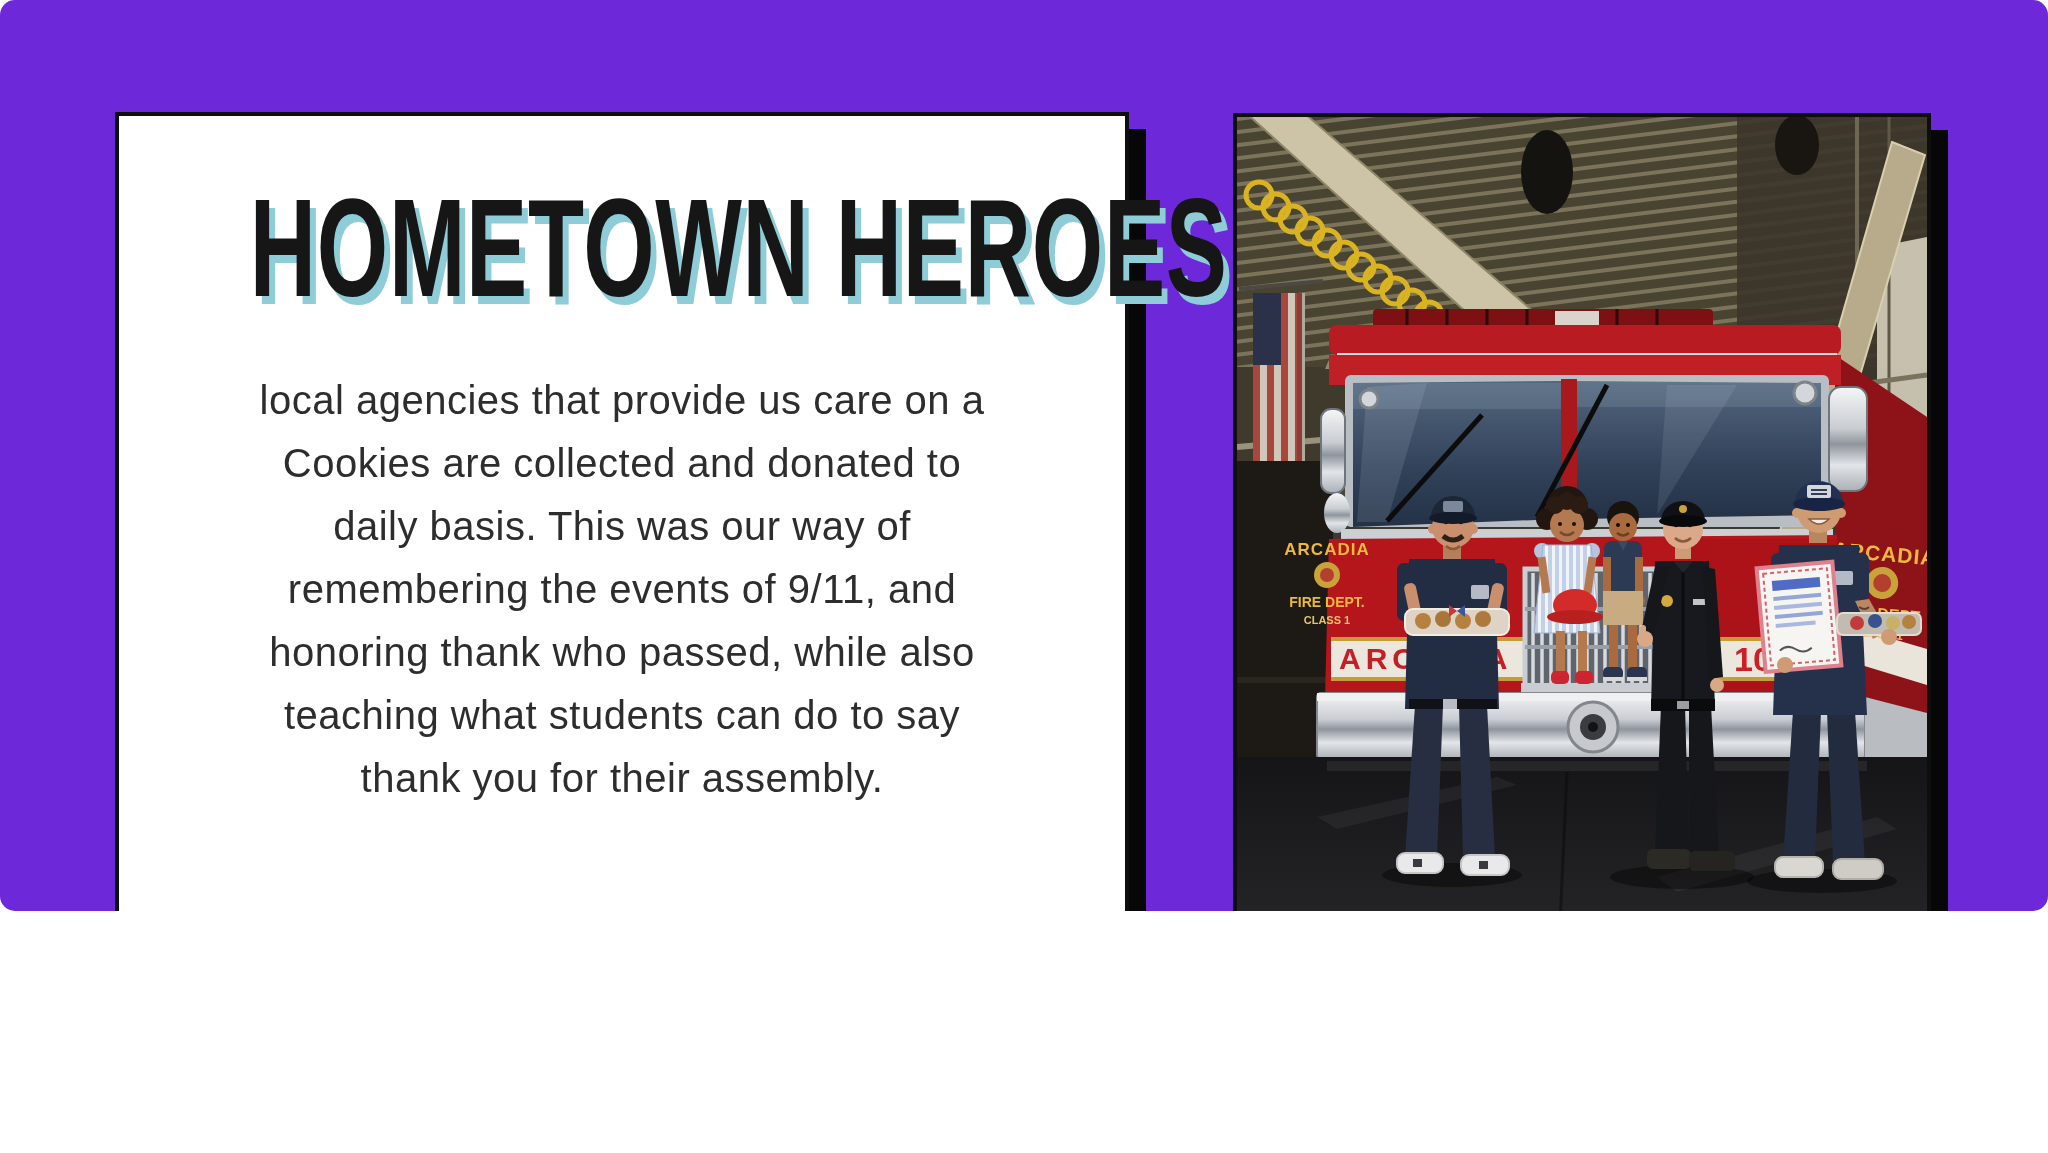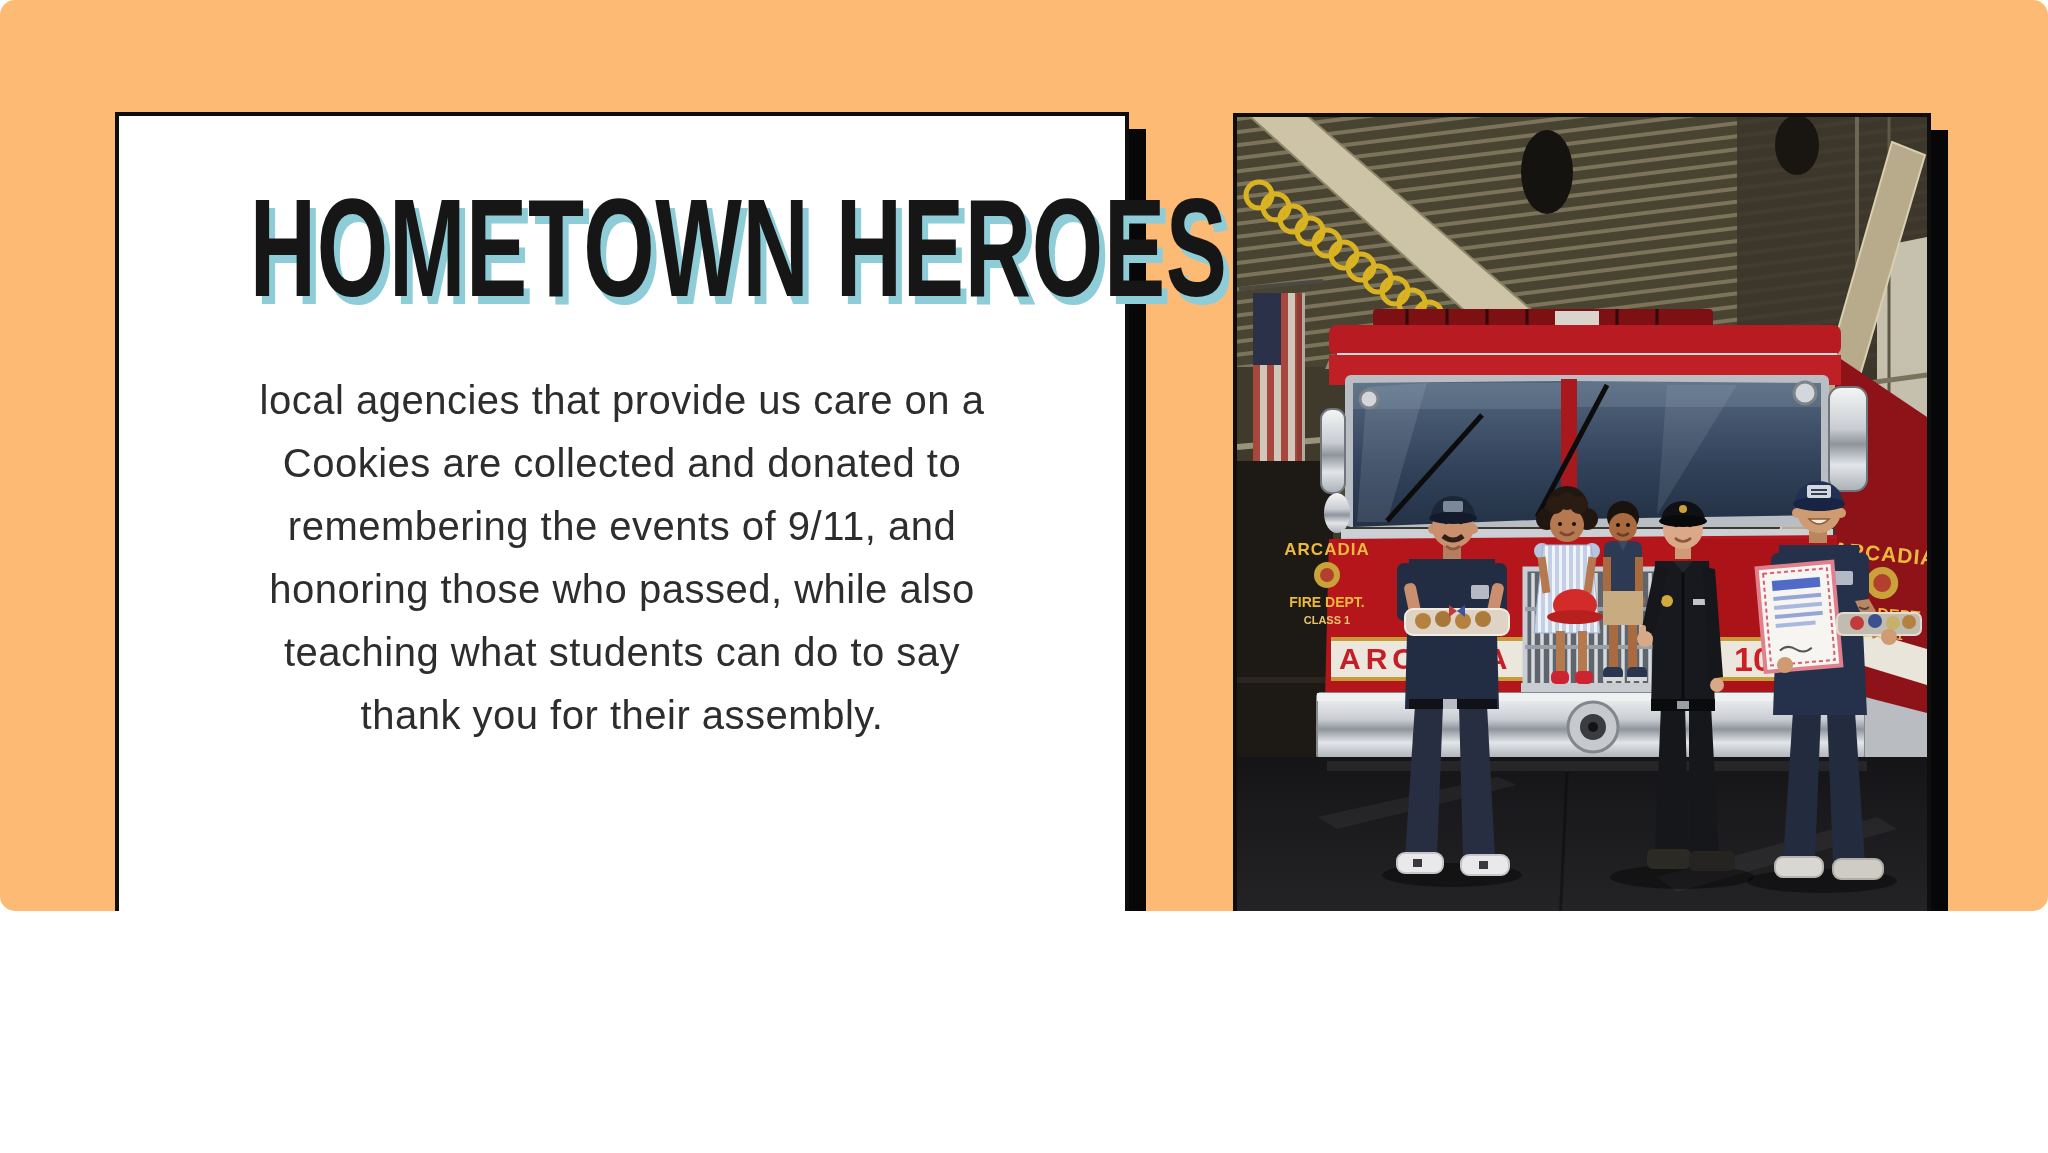--- a/index.html
+++ b/index.html
@@ -1,16 +1,16 @@
 <!DOCTYPE html>
 <html><head>
 <meta charset="utf-8">
 <style>
   html,body{margin:0;padding:0;}
-  .slide{position:relative;width:2048px;height:911px;background:#fdba74;overflow:hidden;
+  .slide{position:relative;width:2048px;height:911px;background:#6d28d9;overflow:hidden;
          font-family:"Liberation Sans",sans-serif;border-radius:15px;}
   .card{position:absolute;left:115px;top:112px;width:1006px;height:920px;background:#ffffff;
         border:4px solid #0e0e0e;box-shadow:17px 17px 0 #070707;text-align:center;}
   .title{margin:64px 0 0 0;font-weight:bold;font-size:124px;line-height:1.12;color:#161616;
          letter-spacing:1px;white-space:nowrap;transform:scale(0.74,1.12);transform-origin:50% 55%;
          text-shadow:8px 7px 0 #8ecdd8;}
   .bodytext{margin-top:50px;font-size:40px;line-height:63px;color:#2d2d2d;letter-spacing:.5px;}
   .photo-card{position:absolute;left:1233px;top:113px;width:690px;height:915px;
               border:4px solid #0e0e0e;box-shadow:17px 17px 0 #070707;background:#3b3a30;}
   .photo-card svg{display:block;}
@@ -19,22 +19,23 @@
 </head>
 <body>
 
 <div class="slide">
 
   <div class="card">
     <h1 class="title">HOMETOWN HEROES</h1>
     <div class="bodytext">
       <div>local agencies that provide us care on a</div>
       <div>Cookies are collected and donated to</div>
+      <div>daily basis.  This was our way of</div>
       <div>remembering the events of 9/11, and</div>
-      <div>honoring those who passed, while also</div>
+      <div>honoring thank who passed, while also</div>
       <div>teaching what students can do to say</div>
       <div>thank you for their assembly.</div>
     </div>
   </div>
 
   <div class="photo-card">
     <svg width="690" height="915" viewBox="0 0 690 915">
       <defs>
         <linearGradient id="chromeV" x1="0" y1="0" x2="0" y2="1">
           <stop offset="0" stop-color="#f4f5f6"></stop>

